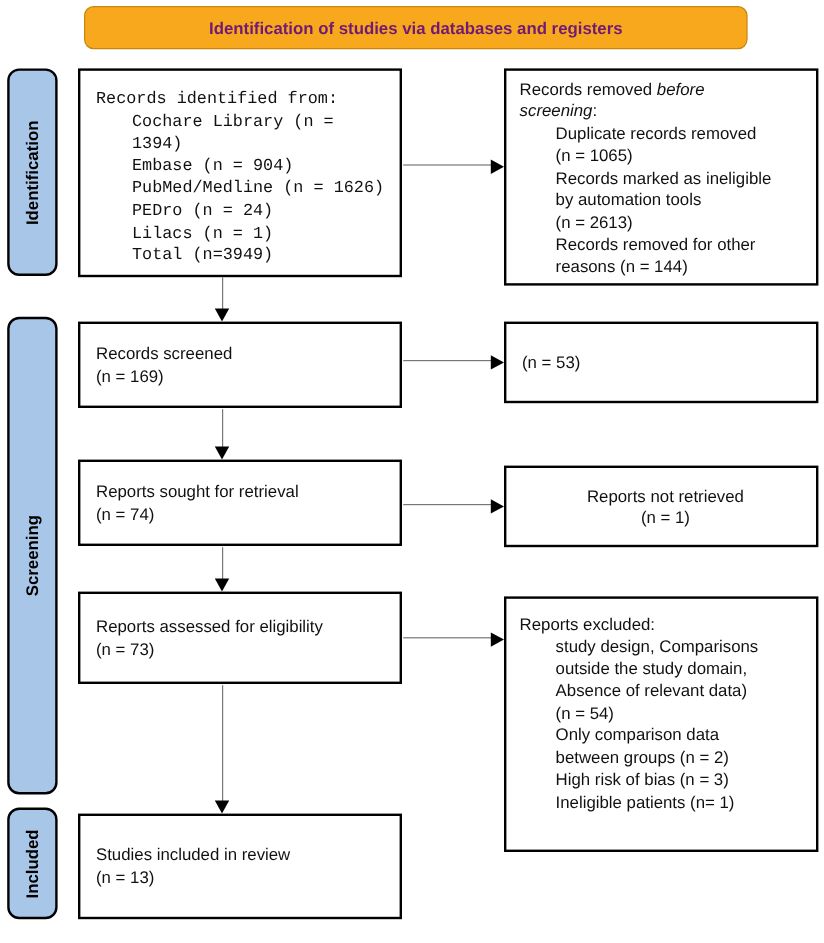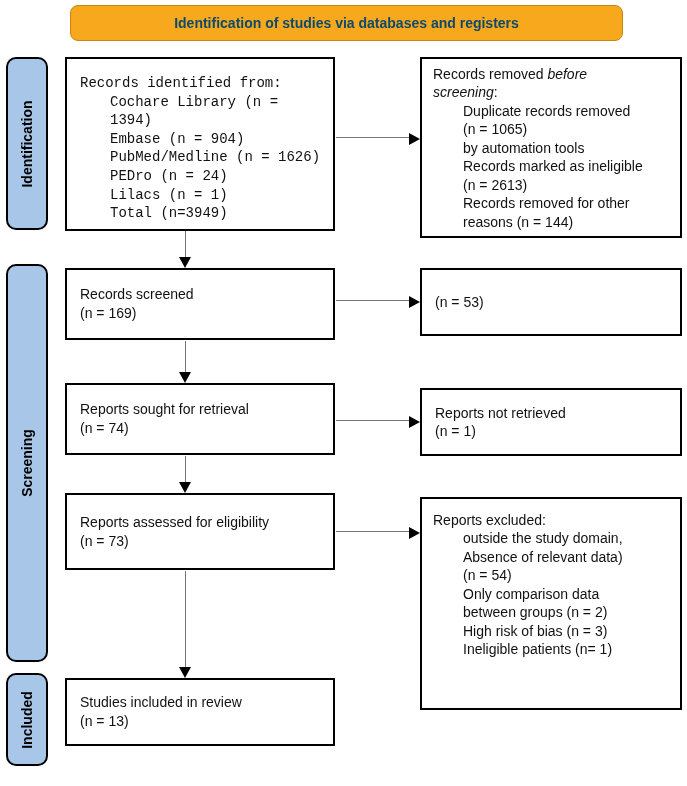--- a/index.html
+++ b/index.html
@@ -5,21 +5,21 @@
   html,body { margin:0; padding:0; background:#ffffff; }
   .canvas {
     position:relative; width:687px; height:786px; background:#fff;
     font-family:"Liberation Sans", sans-serif; font-size:14px; color:#111;
   }
   .header {
     position:absolute; left:70px; top:5px; width:553px; height:36px;
     background:var(--header-bg,#F7A81D); border:1.5px solid var(--header-border,#C8860B);
     border-radius:8px; box-sizing:border-box;
     display:flex; align-items:center; justify-content:center;
-    font-weight:bold; font-size:14px; color:#0c4a6e;
+    font-weight:bold; font-size:14px; color:#701a75;
   }
   .stage {
     position:absolute; left:6px; width:42px;
     background:var(--stage-bg,#A8C6E8); border:2px solid #000; border-radius:10px;
     box-sizing:border-box; display:flex; align-items:center; justify-content:center;
   }
   .stage span { transform:rotate(-90deg); white-space:nowrap; font-weight:bold; font-size:14px; color:#000; }
   .box {
     position:absolute; background:#fff; border:2.5px solid #000; box-sizing:border-box;
     line-height:1.33;
@@ -78,50 +78,51 @@
   <div class="box center2" style="left:65px;top:383px;width:270px;height:72px;">
     <div>Reports sought for retrieval</div>
     <div>(n = 74)</div>
   </div>
 
   <div class="box center2" style="left:65px;top:493px;width:270px;height:77px;">
     <div>Reports assessed for eligibility</div>
     <div>(n = 73)</div>
   </div>
 
-  <div class="box center2" style="left:65px;top:678px;width:270px;height:68px;">
+  <div class="box center2" style="left:65px;top:678px;width:270px;height:88px;">
     <div>Studies included in review</div>
     <div>(n = 13)</div>
   </div>
 
   <div class="box rbox rlistbox" style="left:420px;top:57px;width:262px;height:181px;">
     <div>
       <span>Records removed </span><i>before</i><br>
       <i>screening</i><span>:</span>
     </div>
     <div class="li">Duplicate records removed</div>
     <div class="li">(n = 1065)</div>
+    <div class="li">Records marked as ineligible</div>
     <div class="li">by automation tools</div>
-    <div class="li">Records marked as ineligible</div>
     <div class="li">(n = 2613)</div>
     <div class="li">Records removed for other</div>
     <div class="li">reasons (n = 144)</div>
   </div>
 
   <div class="box rbox center2" style="left:420px;top:268px;width:262px;height:68px;">
     <div>(n = 53)</div>
   </div>
 
-  <div class="box rbox center2" style="left:420px;top:388px;width:262px;height:68px;">
+  <div class="box rbox center2" style="left:420px;top:388px;width:262px;height:68px;align-items:center;">
     <div>Reports not retrieved</div>
     <div>(n = 1)</div>
   </div>
 
   <div class="box rbox rlistbox" style="left:420px;top:497px;width:262px;height:213px;padding-top:12px;">
     <div>Reports excluded:</div>
+    <div class="li">study design, Comparisons</div>
     <div class="li">outside the study domain,</div>
     <div class="li">Absence of relevant data)</div>
     <div class="li">(n = 54)</div>
     <div class="li">Only comparison data</div>
     <div class="li">between groups (n = 2)</div>
     <div class="li">High risk of bias (n = 3)</div>
     <div class="li">Ineligible patients (n= 1)</div>
   </div>
 
   <div class="varrow" style="left:185px;top:231px;height:27px;"></div>

